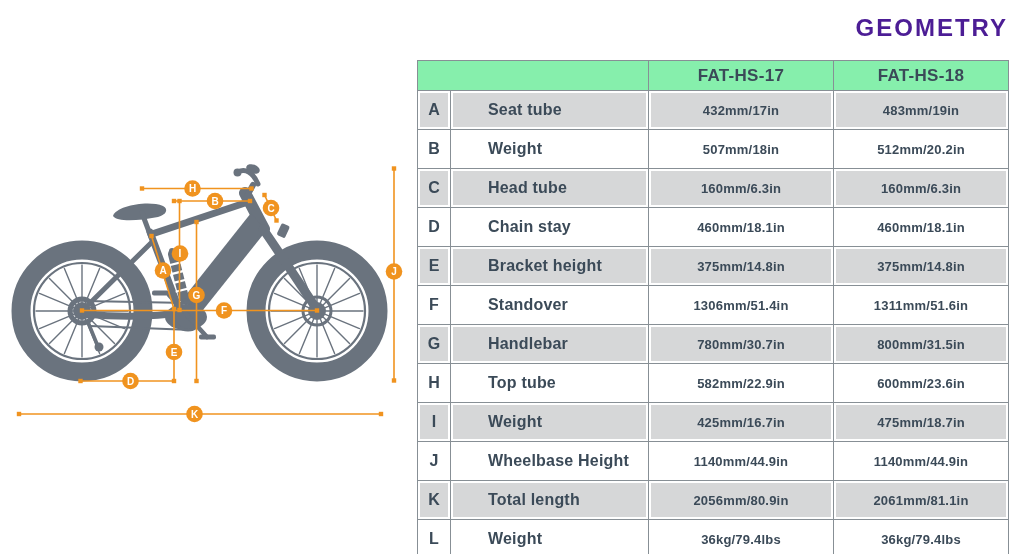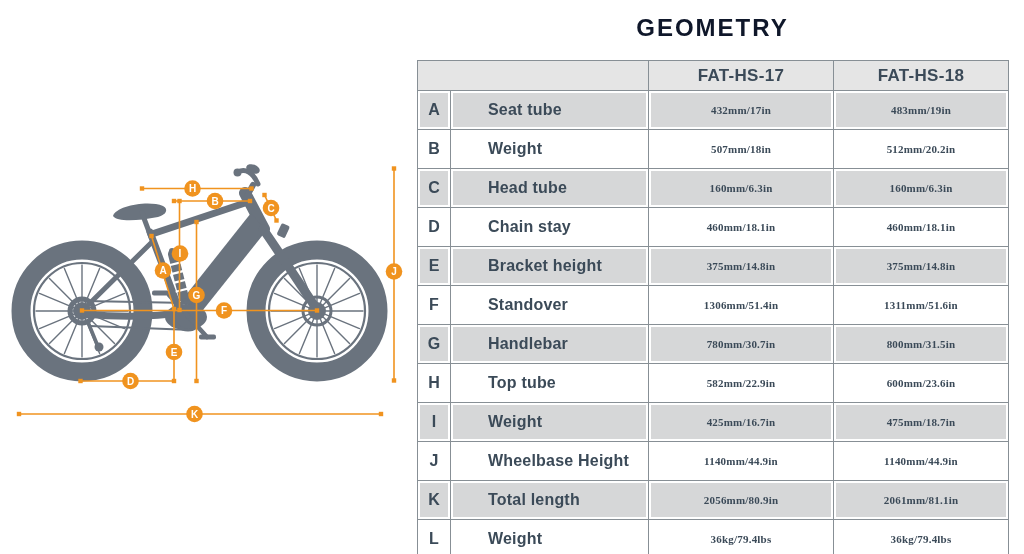--- a/index.html
+++ b/index.html
@@ -1,29 +1,29 @@
 <!DOCTYPE html>
 <html><head>
 <meta charset="utf-8">
 <style>
   html,body{margin:0;padding:0;background:#ffffff;}
   .stage{position:relative;width:1024px;height:554px;background:#ffffff;overflow:hidden;
          font-family:"Liberation Sans",sans-serif;}
-  .title{position:absolute;left:417px;top:14px;width:591px;text-align:center;
-         font-size:24px;font-weight:bold;letter-spacing:2px;color:#0f172a;}
+  .title{position:absolute;left:417px;top:14px;width:591px;text-align:right;
+         font-size:24px;font-weight:bold;letter-spacing:2px;color:#4c1d95;}
   .diagram-svg{position:absolute;left:0;top:0;width:420px;height:554px;}
   table.geo{position:absolute;left:417px;top:60px;width:591px;border-collapse:collapse;
             table-layout:fixed;color:#3b4a58;}
   table.geo th, table.geo td{border:1px solid #878f95;font-weight:bold;overflow:hidden;white-space:nowrap;}
-  table.geo th{height:27px;font-size:17px;text-align:center;letter-spacing:.3px;background:#e5e5e5;}
+  table.geo th{height:27px;font-size:17px;text-align:center;letter-spacing:.3px;background:#86efac;}
   table.geo td{height:36px;background:#ffffff;}
   table.geo tbody tr:nth-child(odd) td{background:#d6d7d8;box-shadow:inset 0 0 0 2px #ffffff;}
   td.c-letter{font-size:16px;text-align:center;}
   td.c-name{font-size:16px;text-align:left;padding-left:37px;letter-spacing:.2px;}
-  td.c-val{font-size:11px;text-align:center;letter-spacing:.2px;font-family:Liberation Serif, serif;}
+  td.c-val{font-size:13px;text-align:center;letter-spacing:.2px;}
   
   .bike{stroke:#6a737e;fill:none;stroke-linecap:round;}
   .bike-fill{fill:#6a737e;stroke:none;}
   .measure{stroke:#f0931f;stroke-width:1.6;fill:none;}
   .mdot{fill:#f0931f;stroke:none;}
   .badge-circle{fill:#f0931f;stroke:none;}
   .badge-text{fill:#ffffff;font-family:"Liberation Sans",sans-serif;font-size:10px;
               font-weight:bold;text-anchor:middle;}
 </style>
 </head>

